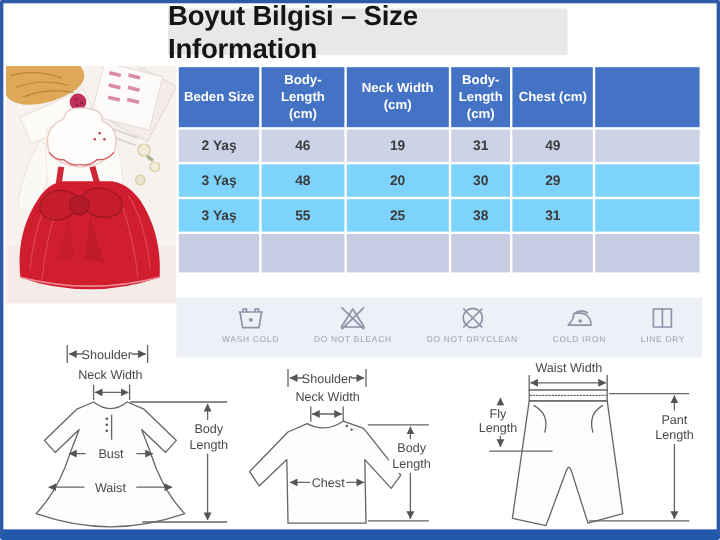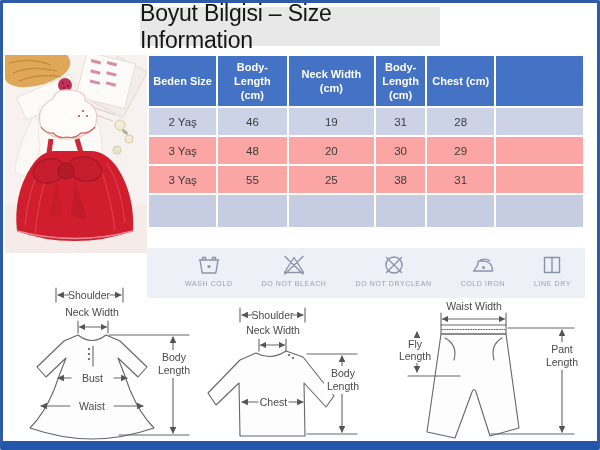--- a/index.html
+++ b/index.html
@@ -1,28 +1,28 @@
 <!DOCTYPE html>
 <html><head>
 <meta charset="utf-8">
 <style>
   html,body{margin:0;padding:0;background:#fff;font-family:"Liberation Sans",sans-serif;}
   .frame{position:relative;width:600px;height:450px;box-sizing:border-box;background:#fff;
          border:3px solid #2e5ba8;border-bottom:9px solid #2257ab;overflow:hidden;border-radius:2px;}
-  .title-box{position:absolute;left:137px;top:4px;width:300px;height:39px;background:#e8e8e8;
+  .title-box{position:absolute;left:137px;top:4px;width:333px;height:39px;background:#e8e8e8;
              display:flex;align-items:center;justify-content:center;font-size:23px;color:#151515;
-             letter-spacing:-0.2px;}
+             letter-spacing:-0.2px;font-weight:bold;}
   .photo{position:absolute;left:2px;top:52px;width:142px;height:198px;}
   .size-table{position:absolute;left:144px;top:51px;width:438px;border-collapse:separate;
               border-spacing:2px;table-layout:fixed;}
   .size-table th{background:#4472c4;color:#fff;font-size:11px;font-weight:bold;height:50px;
                  text-align:center;vertical-align:middle;line-height:1.3;padding:0 4px;}
-  .size-table td{height:25px;font-size:11.5px;color:#3c3c3c;text-align:center;vertical-align:middle;}
+  .size-table td{height:25px;font-size:11.5px;color:#3c3c3c;text-align:center;vertical-align:middle;font-weight:bold;}
   tr.dark td{background:#ccd3e7;}
-  tr.light td{background:#fca5a5;}
+  tr.light td{background:#7dd3fc;}
   tr.emptyrow td{background:#c6cde2;height:30px;}
   .care-strip{position:absolute;left:144px;top:245px;width:438px;height:50px;background:#eef0f8;
               display:flex;justify-content:space-between;align-items:flex-start;box-sizing:border-box;
               padding:5px 14px 0 38px;}
   .care-item{display:flex;flex-direction:column;align-items:center;gap:3px;}
   .care-item svg{stroke:#8b93a6;fill:none;stroke-width:1.4;stroke-linecap:round;stroke-linejoin:round;}
   .care-label{font-size:7px;letter-spacing:0.6px;color:#99a0b2;white-space:nowrap;}
   .diagram{position:absolute;}
   .diagram line,.diagram path,.diagram rect.outline,.diagram circle.outline{stroke:#666;stroke-width:1.1;fill:none;
            stroke-linejoin:round;stroke-linecap:round;}
@@ -117,21 +117,21 @@
       <th>Neck Width (cm)</th>
       <th>Body-Length (cm)</th>
       <th>Chest (cm)</th>
       <th></th>
     </tr>
     <tr class="dark">
       <td>2 Yaş</td>
       <td>46</td>
       <td>19</td>
       <td>31</td>
-      <td>28</td>
+      <td>49</td>
       <td></td>
     </tr>
     <tr class="light">
       <td>3 Yaş</td>
       <td>48</td>
       <td>20</td>
       <td>30</td>
       <td>29</td>
       <td></td>
     </tr>

